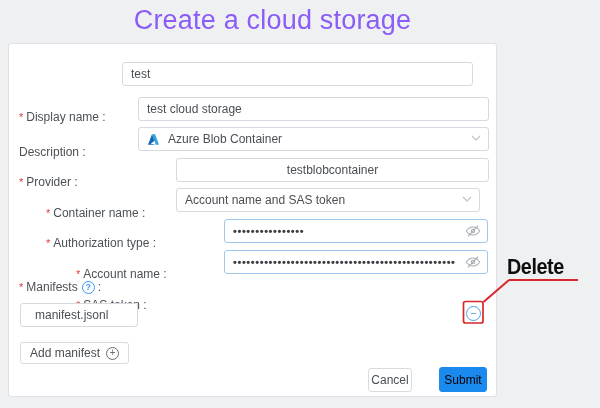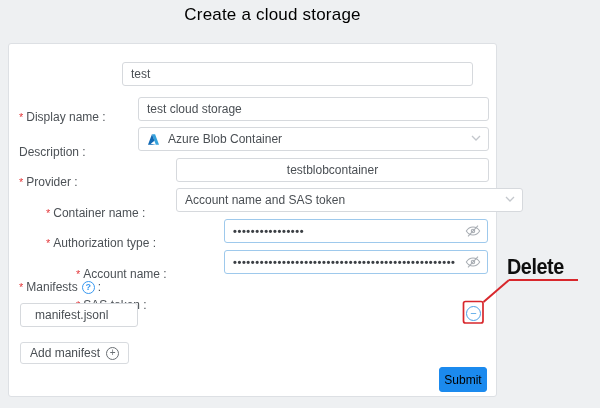--- a/index.html
+++ b/index.html
@@ -7,21 +7,21 @@
   body {
     font-family:"Liberation Sans","DejaVu Sans",sans-serif;
     background:#eef0f2;
     position:relative;
     overflow:hidden;
   }
   .page { position:absolute; left:0; top:0; width:600px; height:408px; }
 
   .title {
     position:absolute; left:0; top:5px; width:545px;
-    text-align:center; font-size:17px; color:#000000; font-weight:400;
+    text-align:center; font-size:27px; color:#8b5cf6; font-weight:400;
     letter-spacing:0.2px;
   }
 
   .panel {
     position:absolute; left:8px; top:43px; width:489px; height:354px;
     background:#ffffff; border:1px solid #dde0e4; border-radius:3px;
   }
 
   .lbl {
     position:absolute; font-size:12px; color:#4c5156; white-space:nowrap;
@@ -130,21 +130,21 @@
       <span>Container name :</span>
     </div>
     <div class="input" style="left:167px;top:114px;width:313px;justify-content:center;">
       <span>testblobcontainer</span>
     </div>
 
     <div class="lbl" style="left:37px;top:192px;">
       <span class="req">*</span>
       <span>Authorization type :</span>
     </div>
-    <div class="input" style="left:167px;top:144px;width:347px;">
+    <div class="input" style="left:167px;top:144px;width:304px;">
       <span>Account name and SAS token</span>
       <span class="chevron">
         <svg viewBox="0 0 10 10" width="10" height="10">
             <polyline points="1,3 5,7 9,3" fill="none" stroke="#c3c7cc" stroke-width="1.3"></polyline>
           </svg>
       </span>
     </div>
 
     <div class="lbl" style="left:67px;top:223px;">
       <span class="req">*</span>
@@ -186,20 +186,23 @@
       <span>manifest.jsonl</span>
     </div>
 
     <div class="minus-btn" style="left:457px;top:262px;">−</div>
 
     <div class="btn ghost add-manifest">
       <span>Add manifest</span>
       <span class="plus-icon">+</span>
     </div>
 
+    <div class="btn ghost" style="left:359px;top:324px;width:44px;height:24px;">
+      <span>Cancel</span>
+    </div>
     <div class="btn primary" style="left:430px;top:323px;width:48px;height:25px;">
       <span>Submit</span>
     </div>
 
   </div>
 
   <div class="annotation-text">Delete</div>
   <svg class="annotation-svg" viewBox="0 0 600 408">
     <line x1="509" y1="280" x2="578" y2="280" stroke="#d8272c" stroke-width="2"></line>
     <line x1="509" y1="280" x2="483.5" y2="302" stroke="#d8272c" stroke-width="2"></line>

